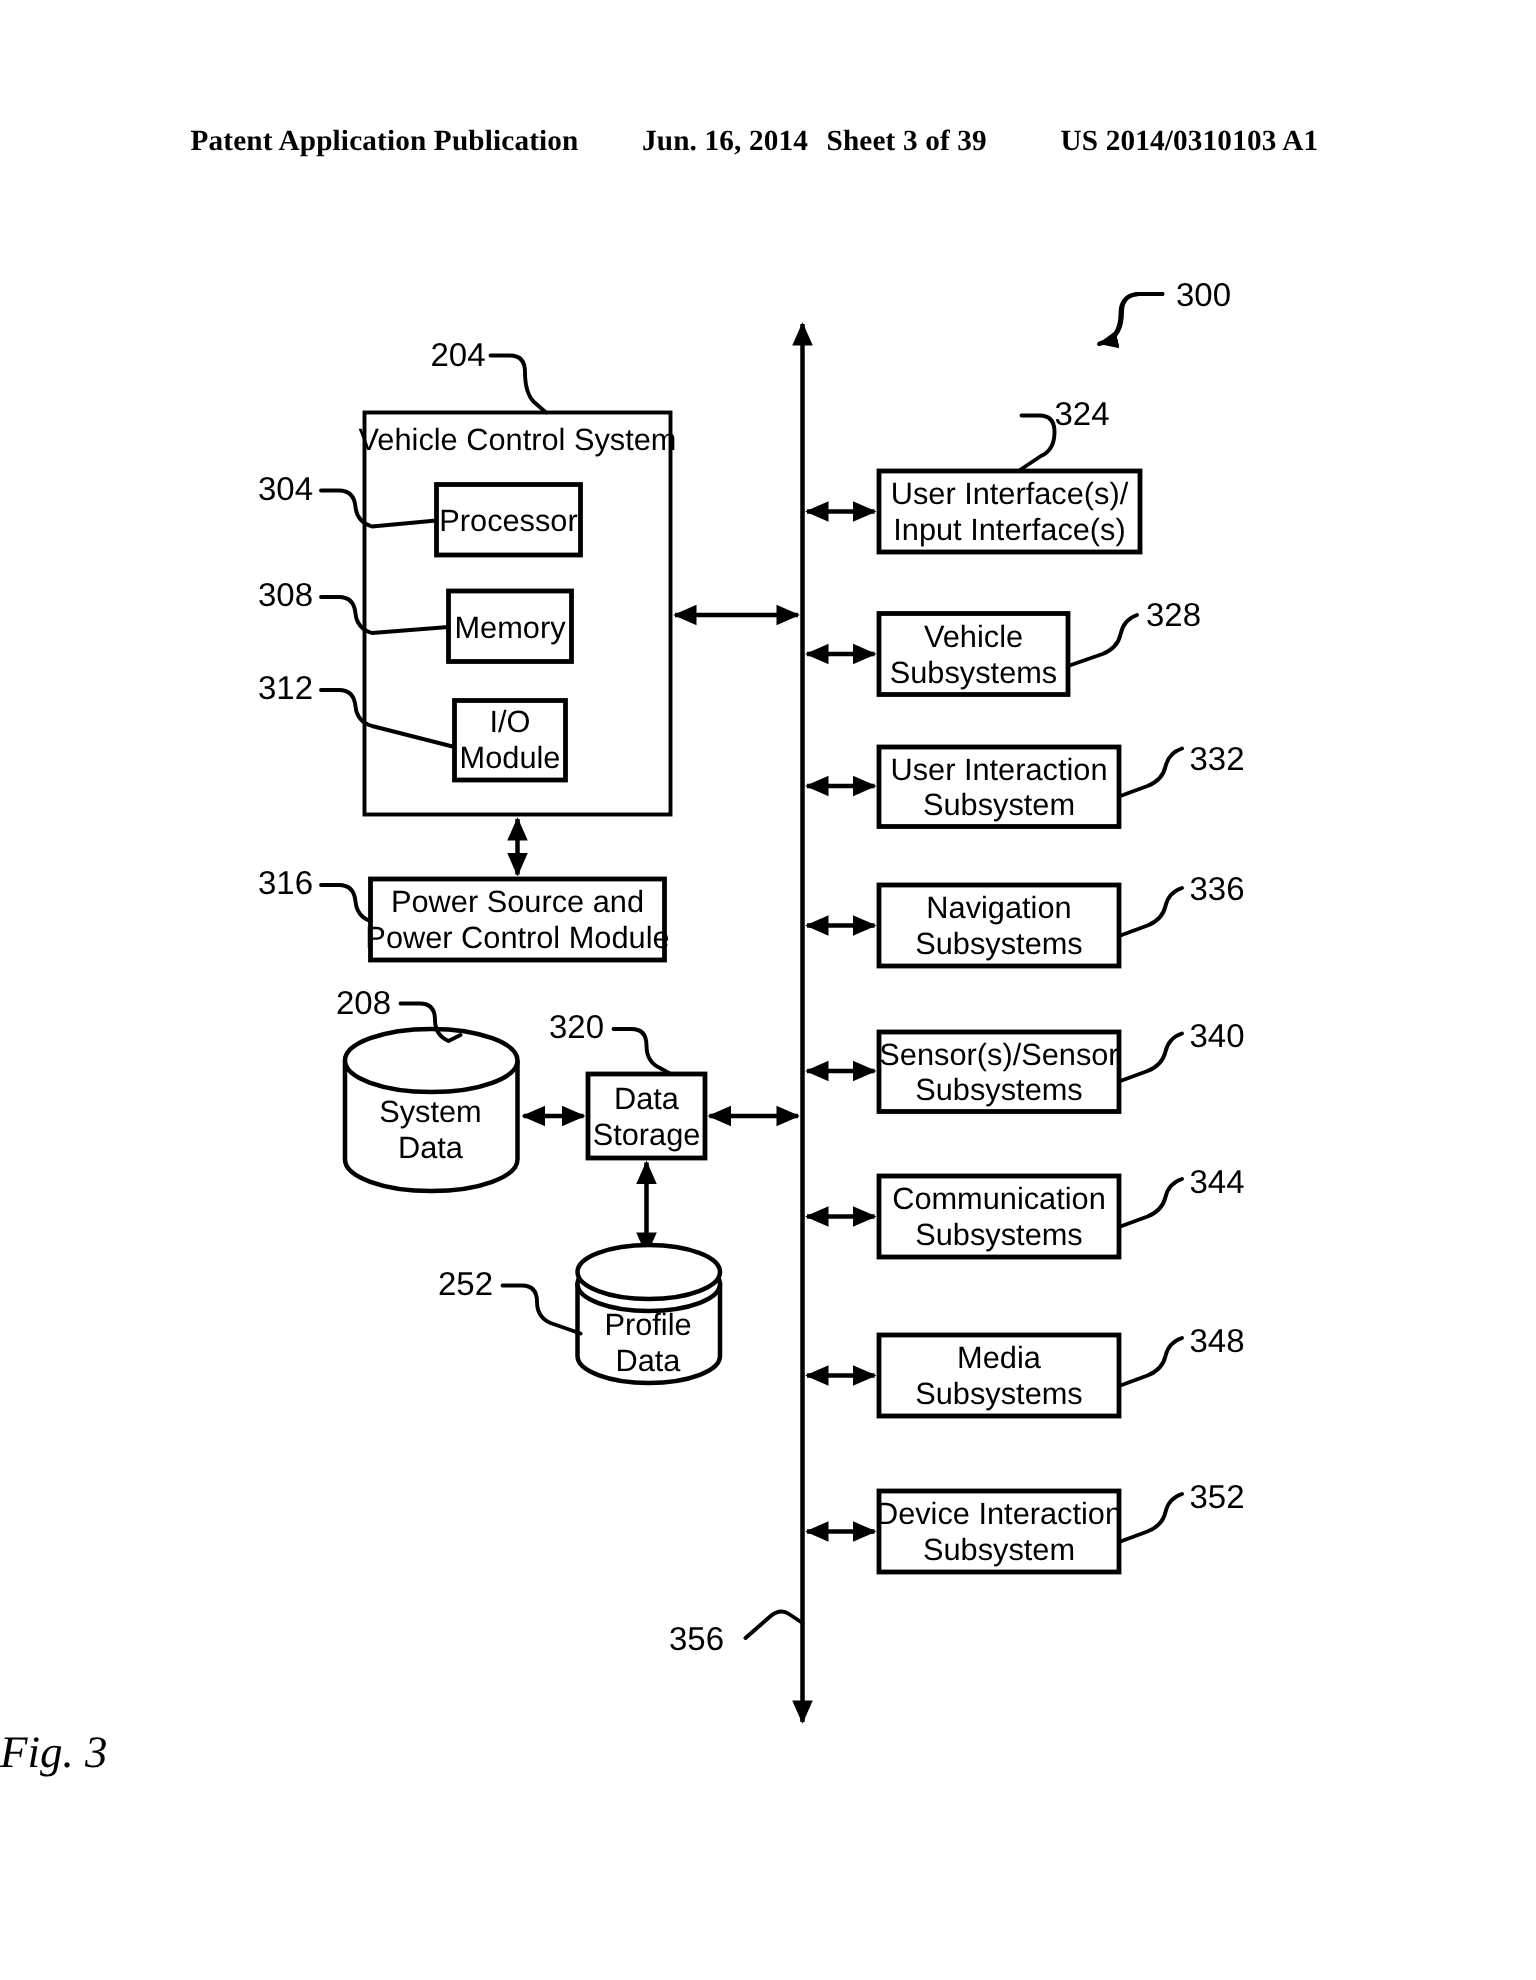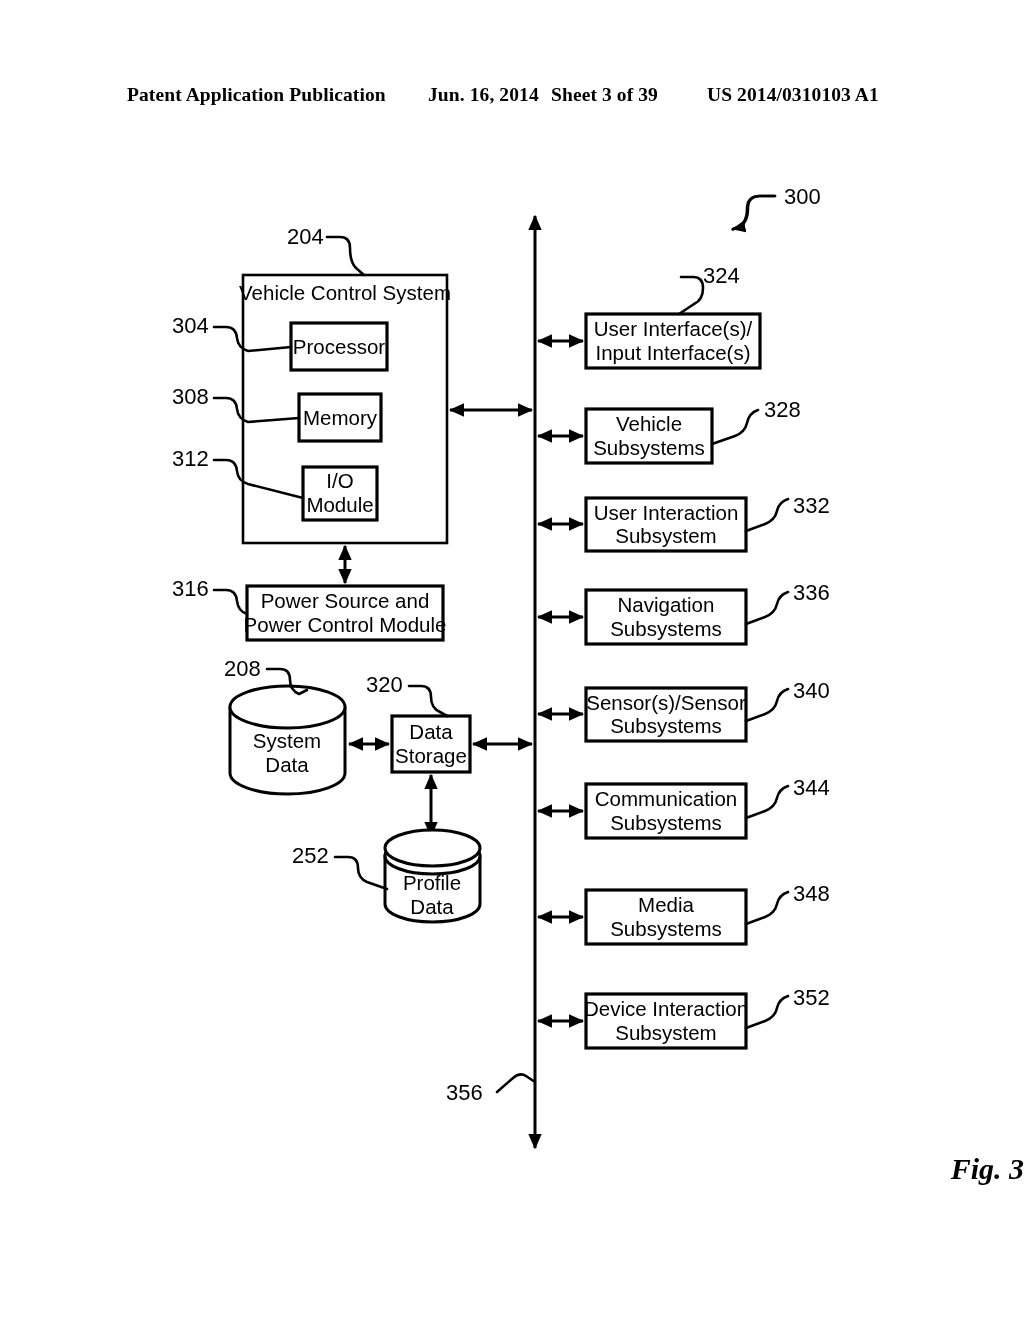--- a/index.html
+++ b/index.html
@@ -56,24 +56,24 @@
     left: 707px;
     top: 0;
     text-align: center;
   }
   
   .fig-caption {
     position: absolute;
     left: 0;
     top: 1152px;
     width: 1024px;
-    text-align: right;
+    text-align: left;
     font-family: "Liberation Serif", serif;
     font-style: italic;
-    font-weight: bold;
+    font-weight: normal;
     font-size: 30px;
   }
   
   #diagram {
     position: absolute;
     left: 0;
     top: 0;
     width: 1024px;
     height: 1320px;
   }

